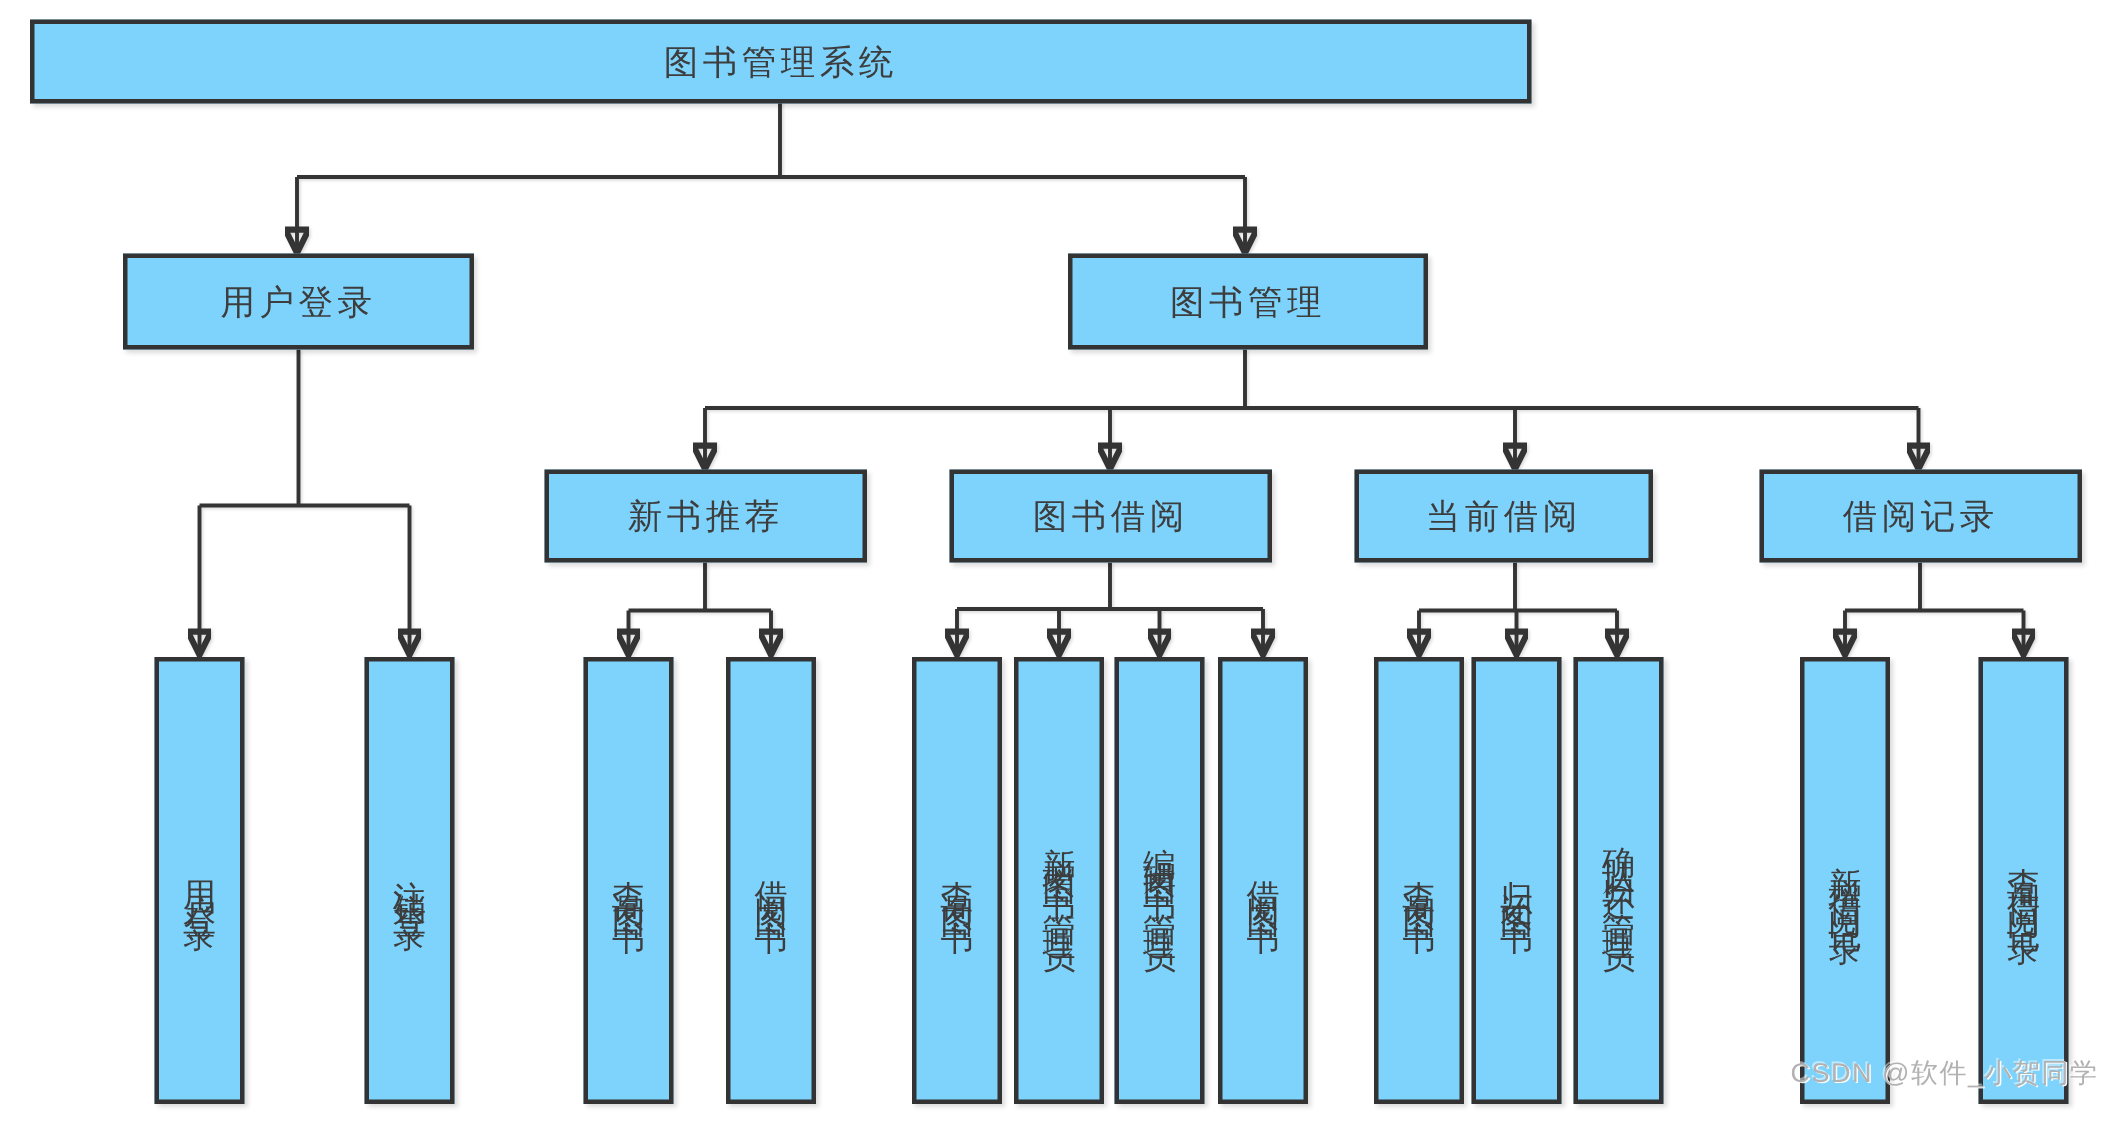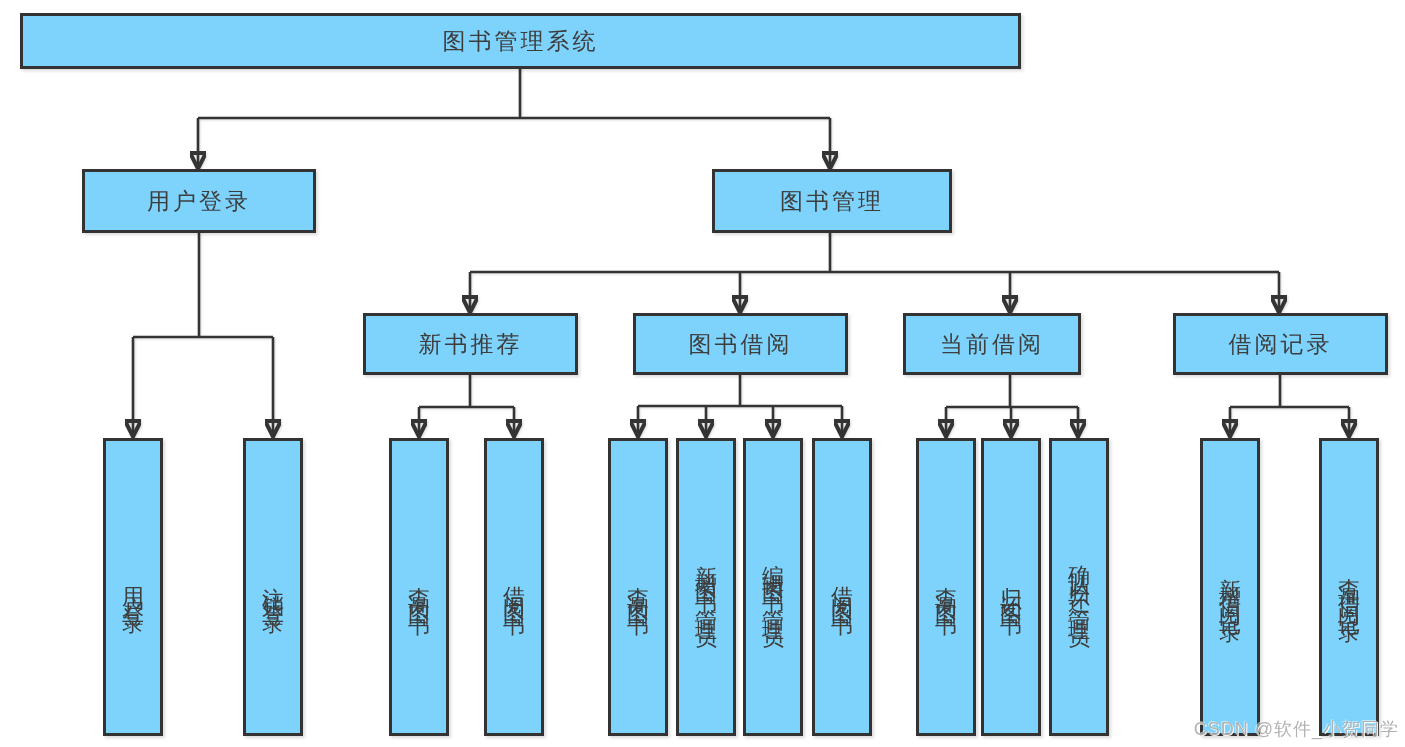--- a/index.html
+++ b/index.html
@@ -45,40 +45,40 @@
     font-size: 22px;
     line-height: 1;
     letter-spacing: 9px;
   }
   
   .n-root  { left: 20px;  top: 13px;  width: 1001px; height: 56px; }
   .n-l1a   { left: 82px;  top: 169px; width: 234px;  height: 64px; }
   .n-l1b   { left: 712px; top: 169px; width: 240px;  height: 64px; }
   .n-l2a   { left: 363px; top: 313px; width: 215px;  height: 62px; }
   .n-l2b   { left: 633px; top: 313px; width: 215px;  height: 62px; }
-  .n-l2c   { left: 903px; top: 313px; width: 178px;  height: 62px; }
+  .n-l2c   { left: 903px; top: 313px; width: 199px;  height: 62px; }
   .n-l2d   { left: 1173px;top: 313px; width: 215px;  height: 62px; }
   .tall    { top: 438px; width: 60px; height: 298px; }
   .t1  { left: 103px; }
   .t2  { left: 243px; }
   .t3  { left: 389px; }
   .t4  { left: 484px; }
   .t5  { left: 608px; }
   .t6  { left: 676px; }
   .t7  { left: 743px; }
   .t8  { left: 812px; }
   .t9  { left: 916px; }
   .t10 { left: 981px; }
   .t11 { left: 1049px; }
   .t12 { left: 1200px; }
   .t13 { left: 1319px; }
   .watermark {
     position: absolute;
     right: 6px;
-    bottom: 6px;
+    bottom: 20px;
     font-size: 18px;
     letter-spacing: 1px;
     color: #b2b2b2;
     text-shadow: 1px 1px 0 rgba(255,255,255,0.95), -1px -1px 0 rgba(255,255,255,0.5);
     white-space: nowrap;
   }
 </style>
 </head>
 <body>
 

